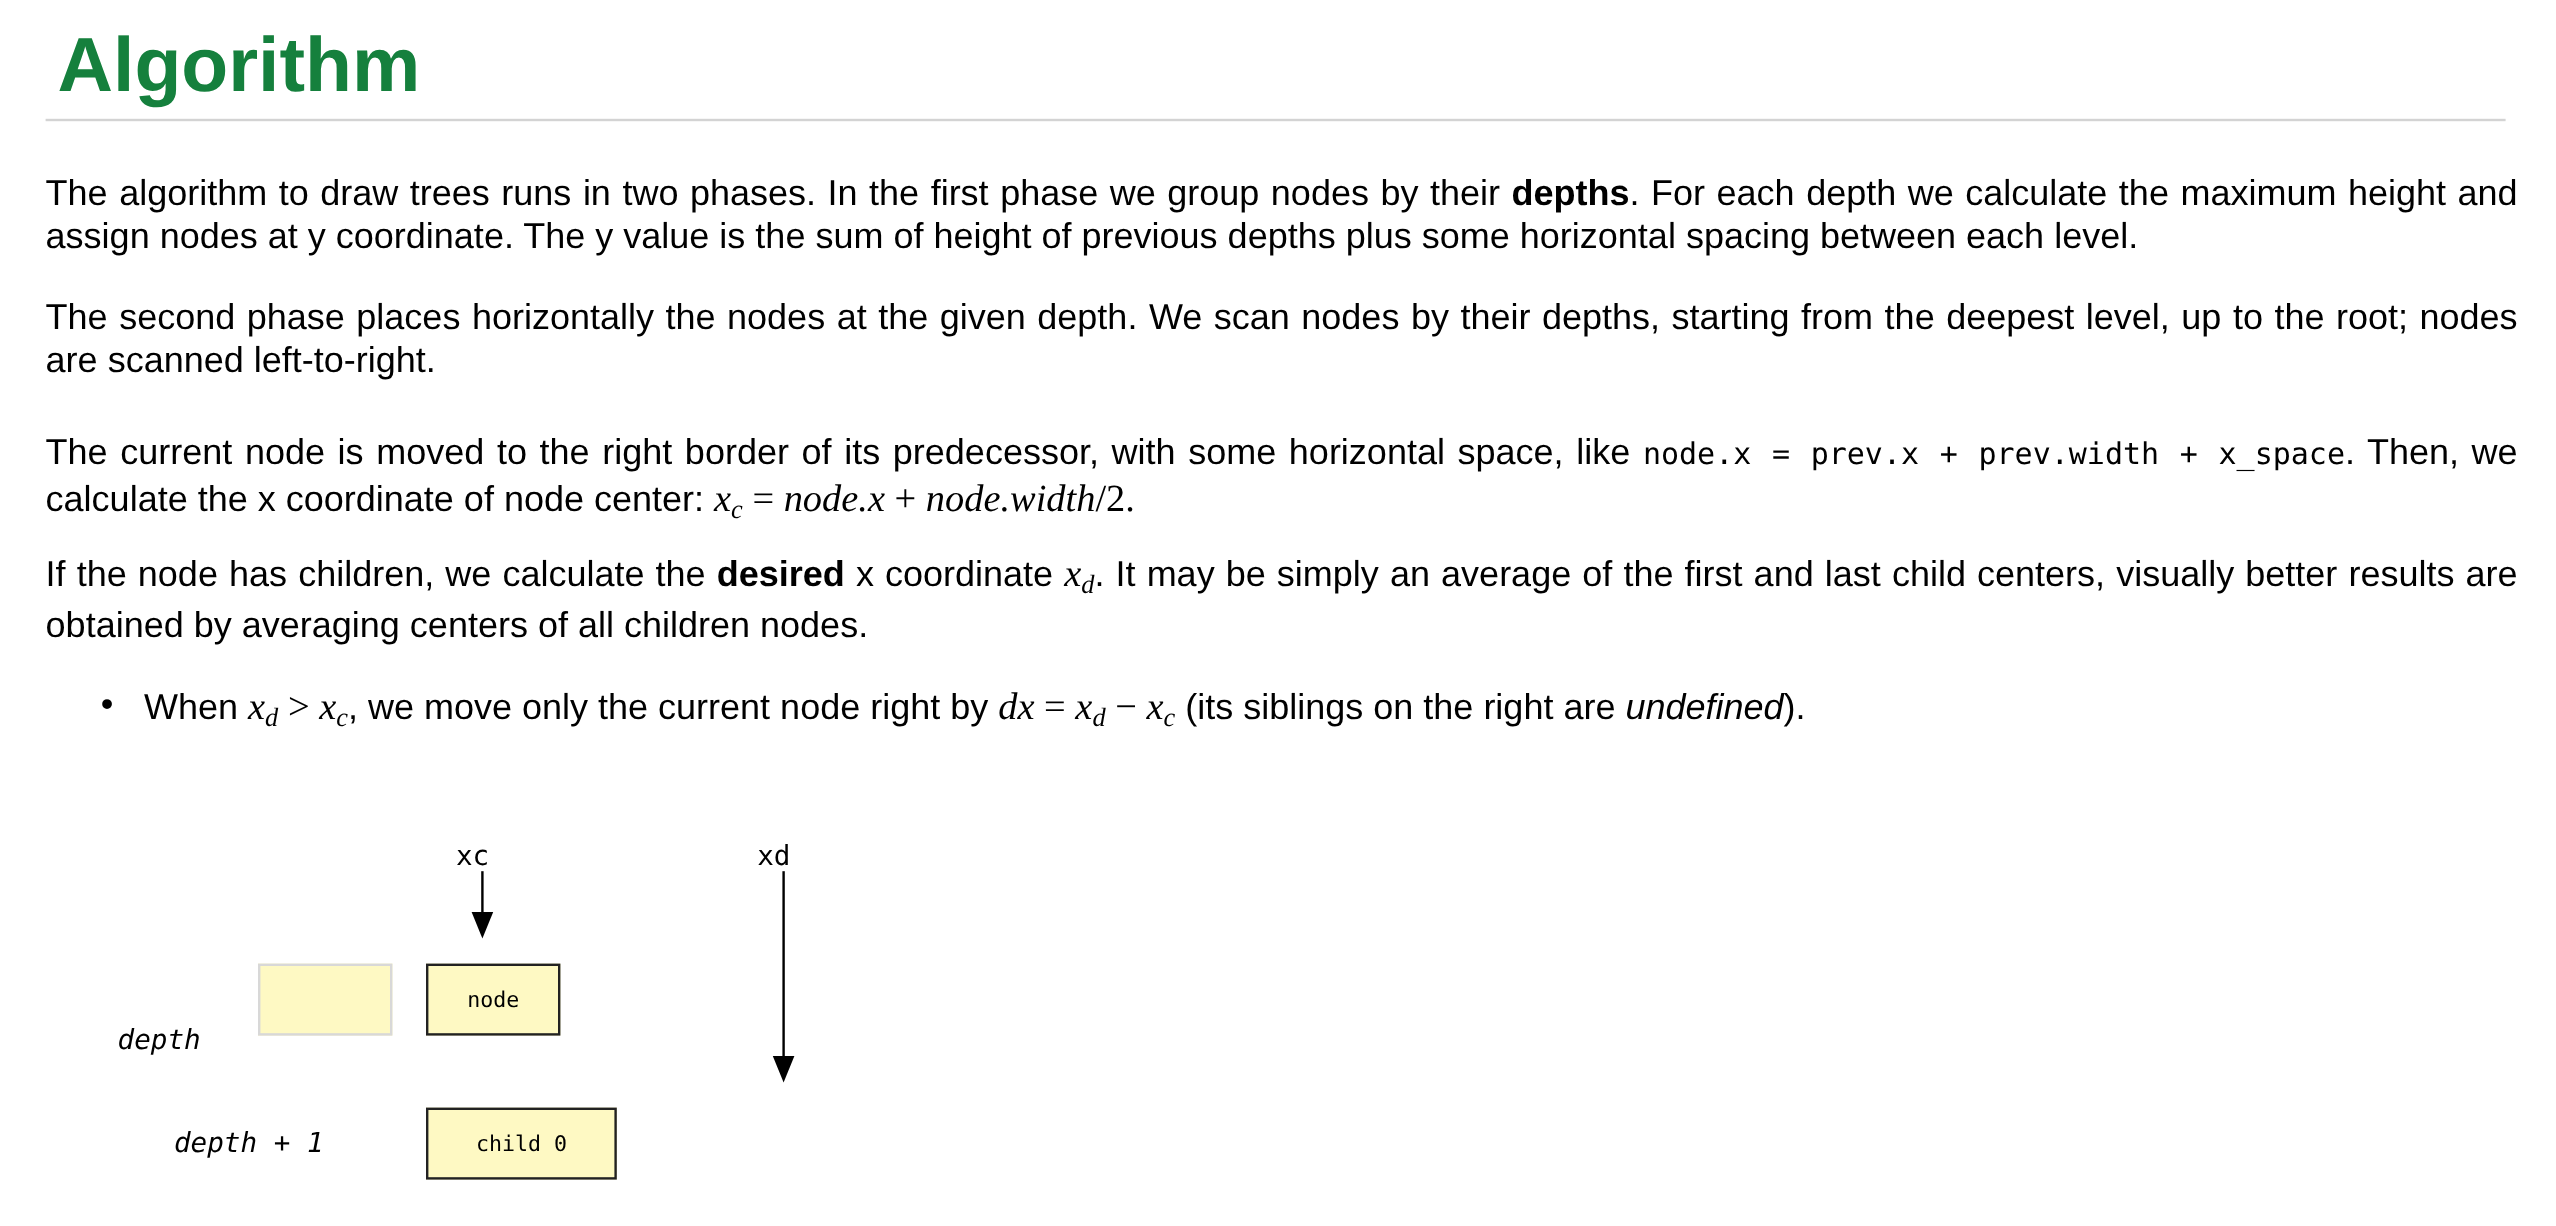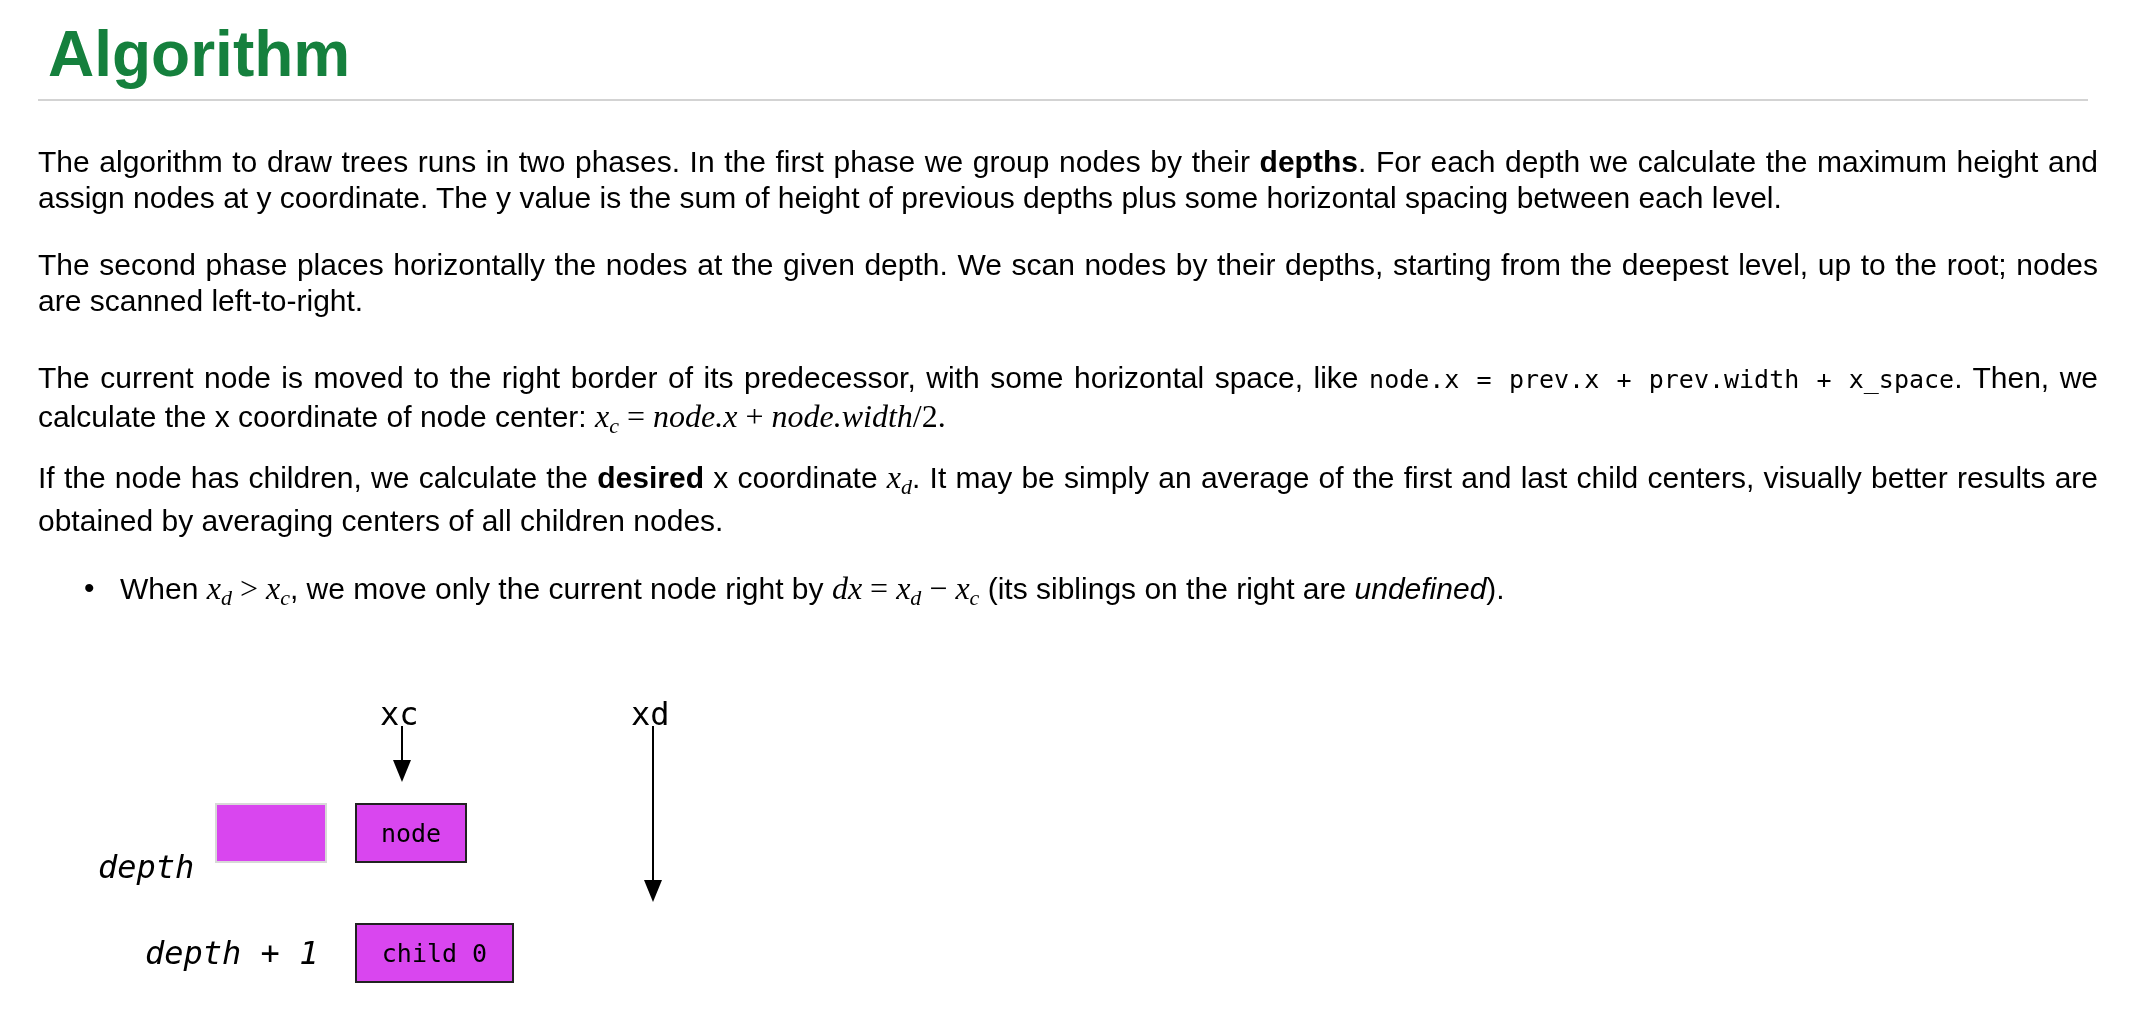--- a/index.html
+++ b/index.html
@@ -28,27 +28,27 @@
   code, .mono { font-family: "DejaVu Sans Mono", "Liberation Mono", monospace; font-size: 25px; }
   .math { font-family: "Liberation Serif", "DejaVu Serif", serif; font-style: italic; font-size: 32px; }
   .math .up { font-style: normal; }
   .math sub { font-size: 22px; vertical-align: -6px; line-height: 0; }
   b { font-weight: bold; }
   i.em { font-style: italic; }
 
   
   .diagram { position: absolute; left: 0; top: 0; width: 2130px; height: 1022px; pointer-events: none; }
   .diagram > * { pointer-events: auto; }
-  .lbl { position: absolute; font-family: "DejaVu Sans Mono", monospace; font-size: 32px; line-height: 30px; white-space: nowrap; }
+  .lbl { position: absolute; font-family: "DejaVu Sans Mono", monospace; font-size: 23px; line-height: 30px; white-space: nowrap; }
   .depth-lbl { font-style: italic; }
   .box {
     position: absolute; box-sizing: border-box; height: 60px;
-    border: 2px solid #222; background: #d946ef;
+    border: 2px solid #222; background: #fef9c3;
     display: flex; align-items: center; justify-content: center;
-    font-family: "DejaVu Sans Mono", monospace; font-size: 25px;
+    font-family: "DejaVu Sans Mono", monospace; font-size: 18px;
   }
   .box.ghost { border-color: #d8d8d8; }
   .vline { position: absolute; width: 2px; background: #000; }
   .tri {
     position: absolute; width: 0; height: 0;
     border-left: 9px solid transparent; border-right: 9px solid transparent;
     border-top: 22px solid #000;
   }
 </style>
 </head>

